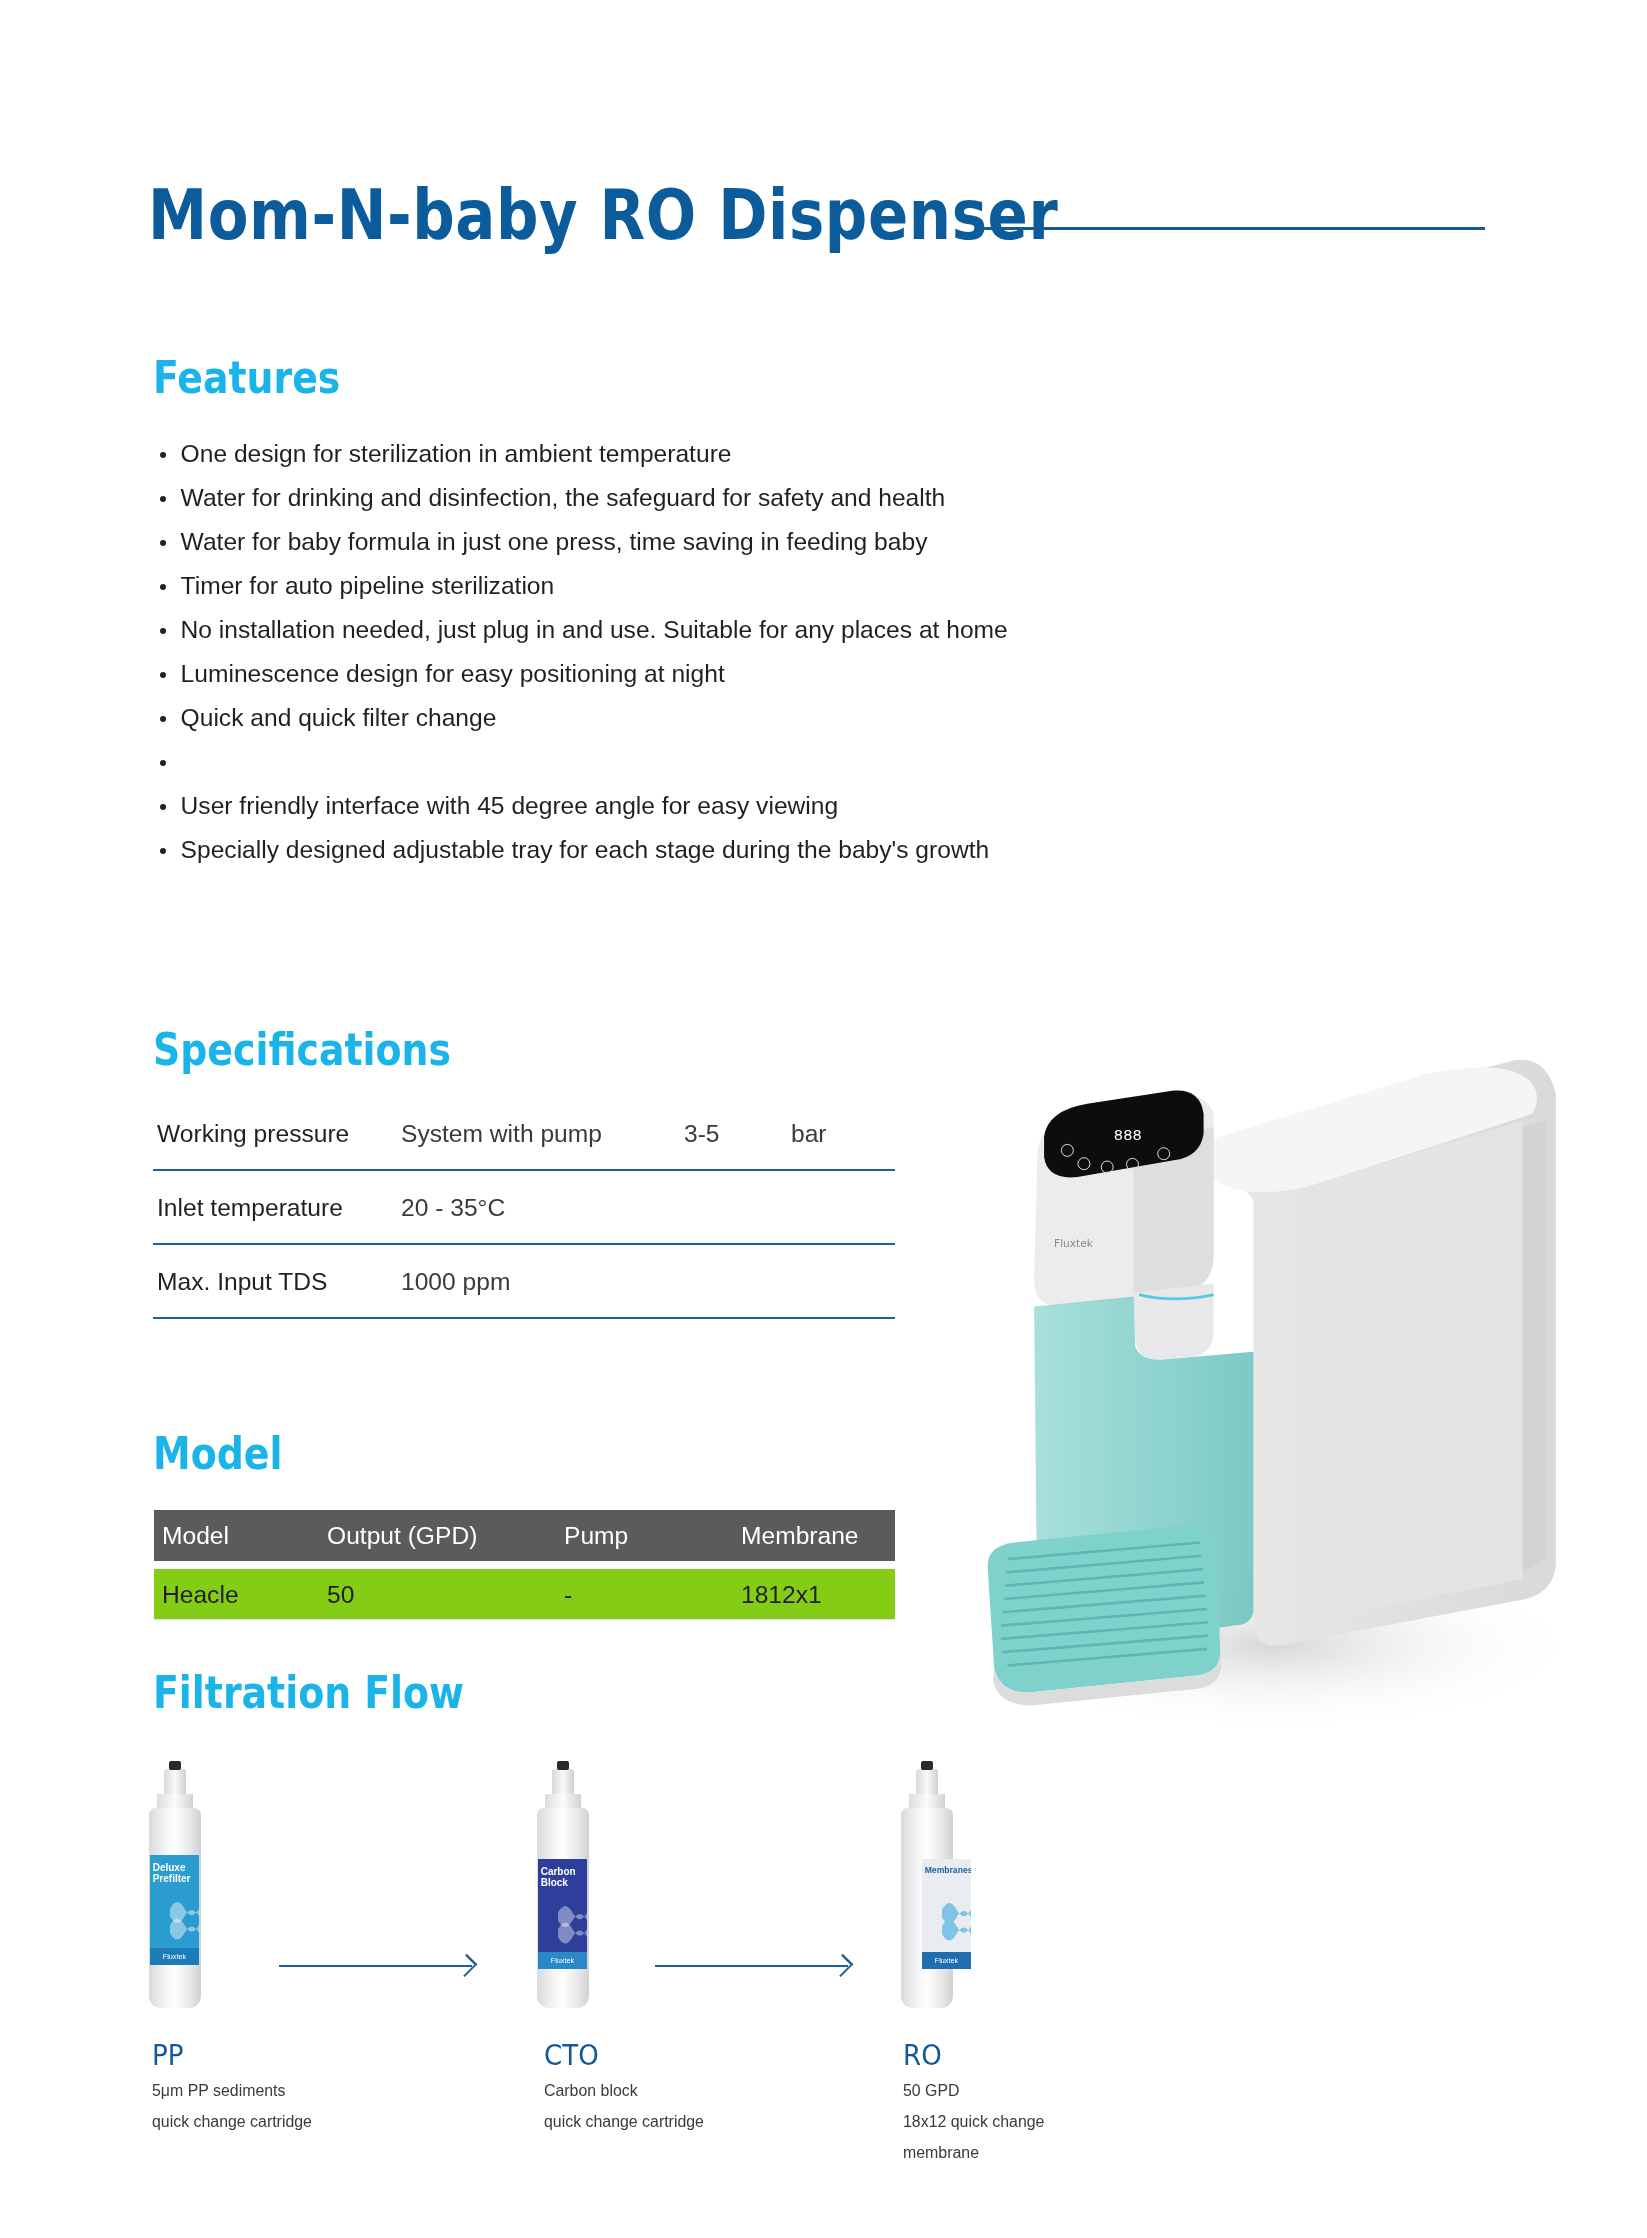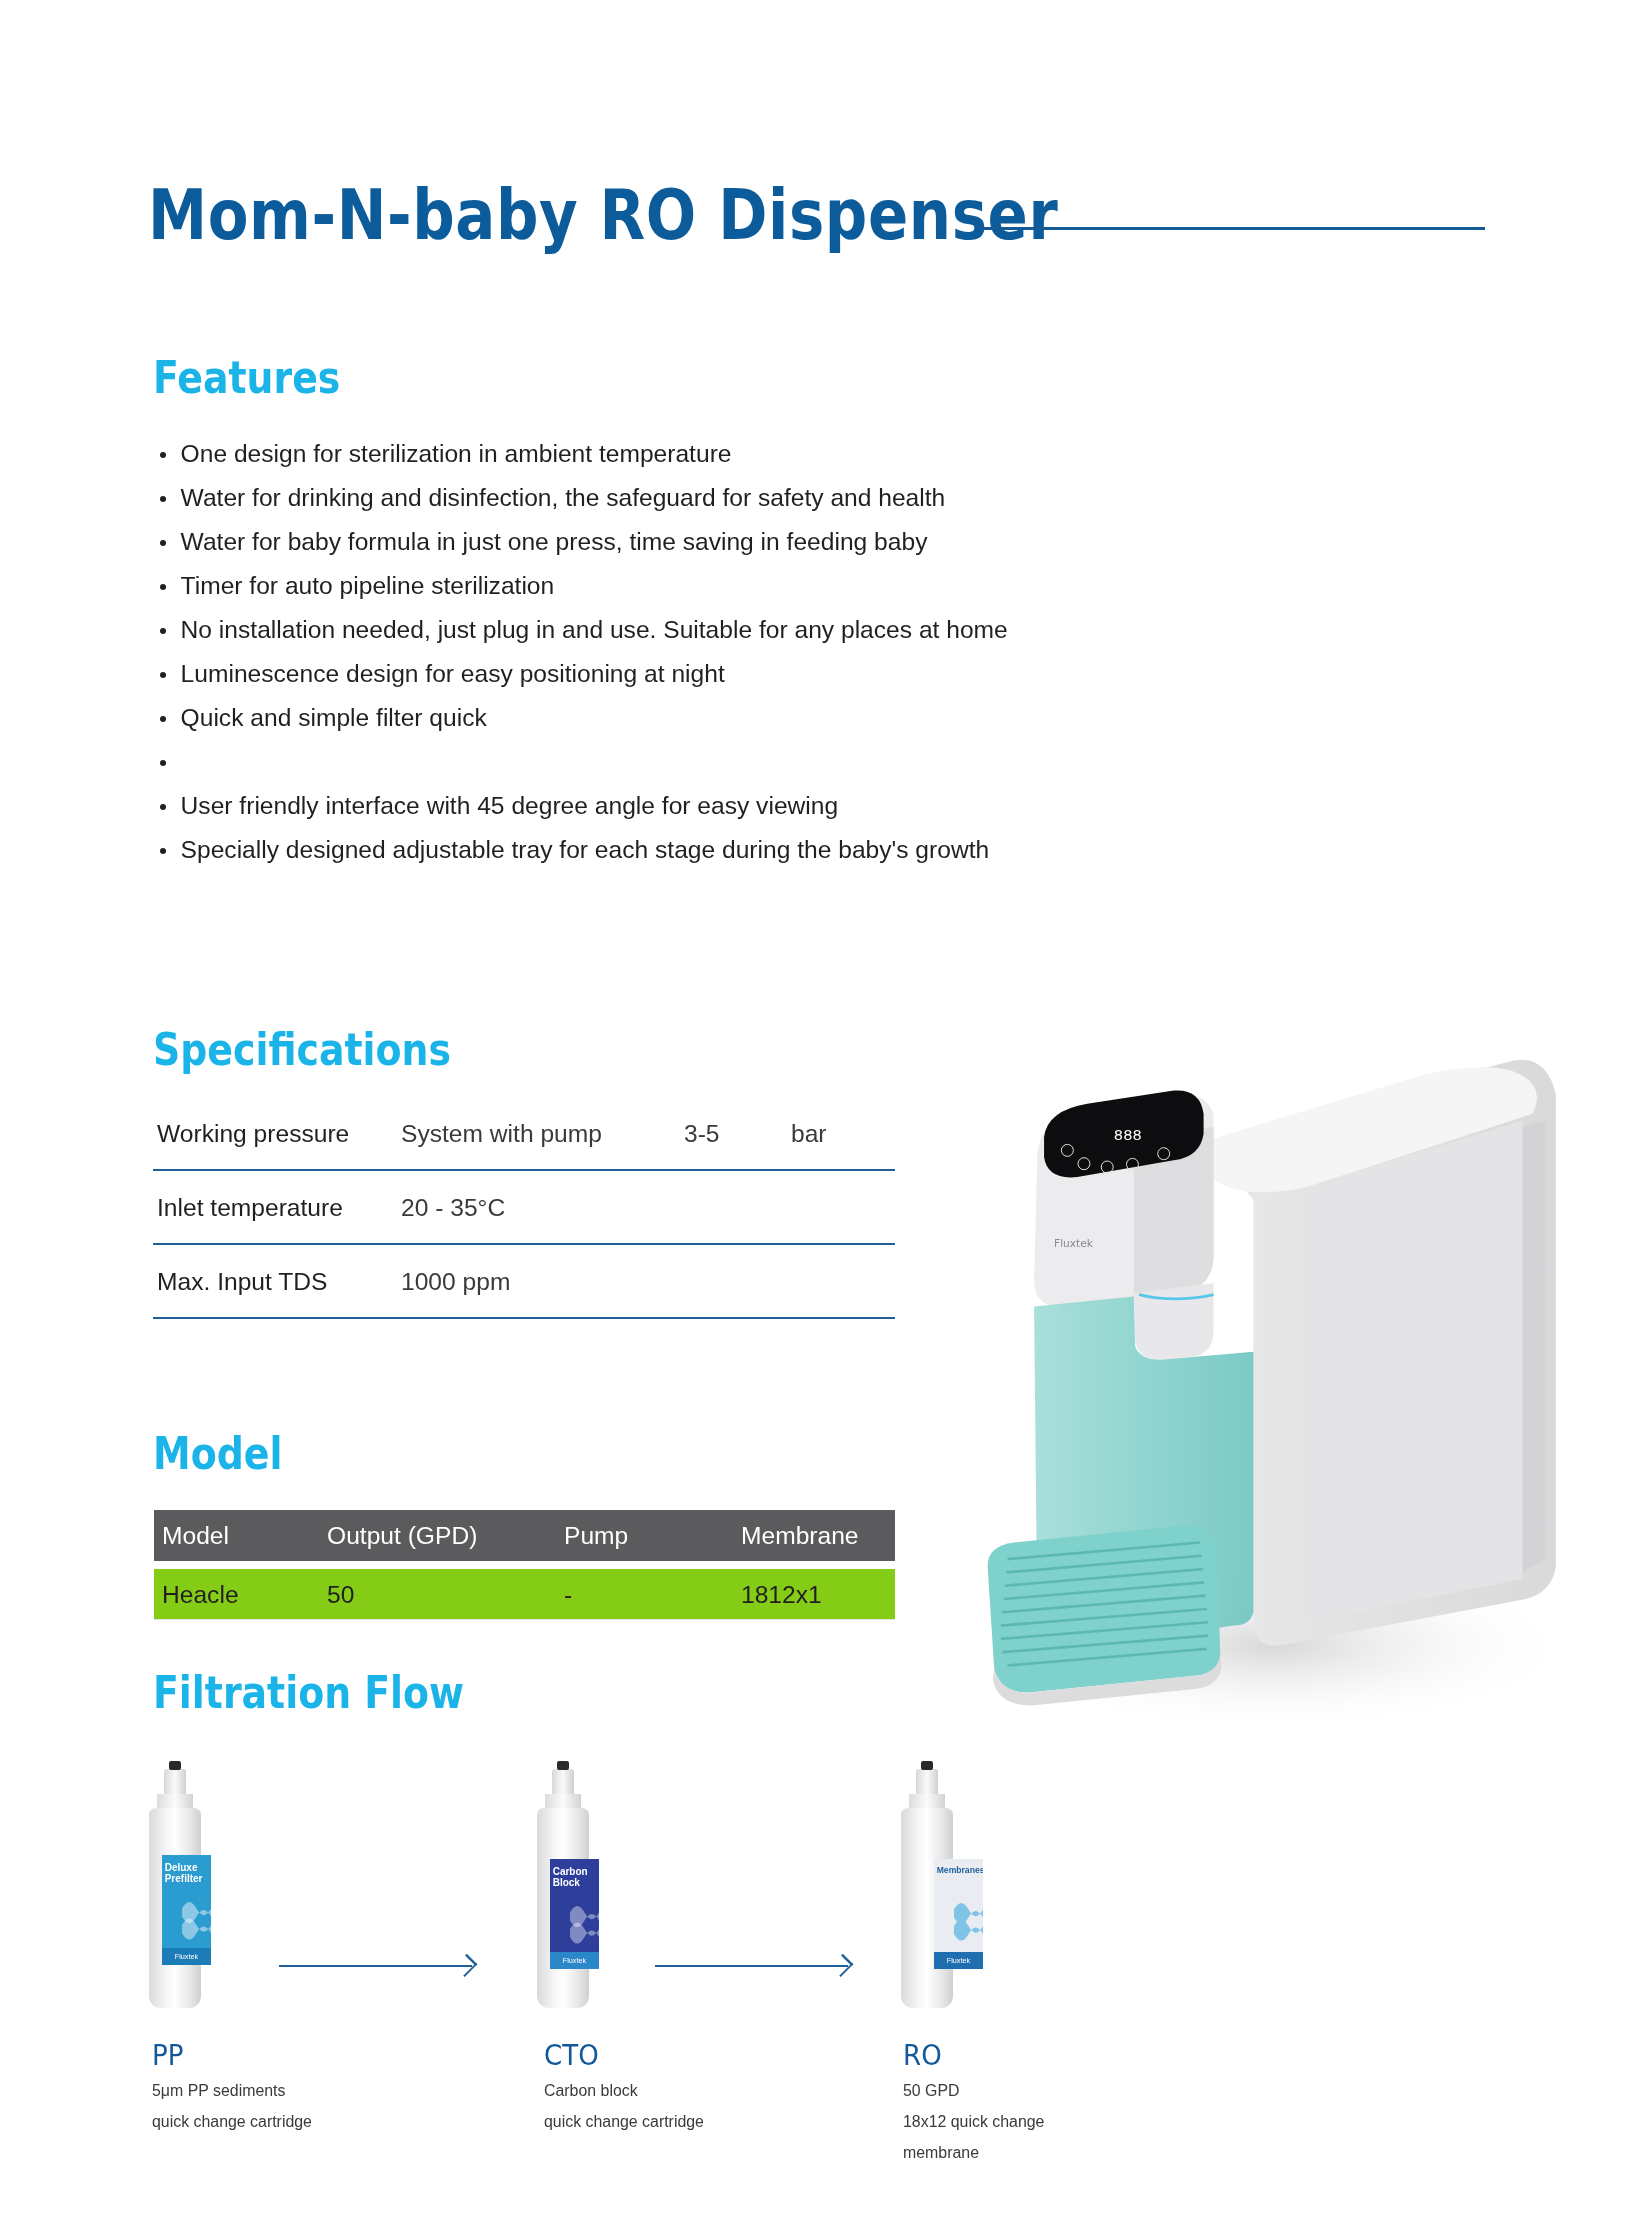--- a/index.html
+++ b/index.html
@@ -25,21 +25,21 @@
   .mt-head { height:51px; background:#5b5b5d; position:relative; }
   .mt-head span { position:absolute; top:12px; font-size:24.6px; color:#ffffff; white-space:nowrap; }
   .mt-row { margin-top:8px; height:51px; background:#84cc16; position:relative; border-bottom:1.3px solid #e3e3e3; }
   .mt-row span { position:absolute; top:12px; font-size:24.6px; color:#231f20; white-space:nowrap; }
 
   .cart { position:absolute; width:52px; }
   .cart .cap { position:absolute; left:14.6px; width:22.6px; height:27px; background:linear-gradient(90deg,#d8d8d8,#fafafa,#cfcfcf); border-radius:2.7px 2.7px 1.3px 1.3px; }
   .cart .cap::before { content:""; position:absolute; left:5.3px; top:-8px; width:12px; height:9.3px; background:#2a2a2a; border-radius:2px; }
   .cart .neck { position:absolute; left:8px; width:36px; height:14.6px; background:linear-gradient(90deg,#dcdcdc,#fbfbfb,#d2d2d2); }
   .cart .body { position:absolute; left:0; width:52px; background:linear-gradient(90deg,#d9dadc 0%,#f7f7f8 35%,#ffffff 50%,#e6e6e8 80%,#cfd0d2 100%); border-radius:6.7px 6.7px 12px 12px; }
-  .cart .label { position:absolute; left:13px; width:49px; padding:6.7px 2.7px; overflow:hidden; }
+  .cart .label { position:absolute; left:1px; width:49px; padding:6.7px 2.7px; overflow:hidden; }
   .cart .label .ltitle { font-size:10px; font-weight:bold; line-height:1.15; }
   .cart .label .waves { position:absolute; left:20px; width:29px; height:47px; }
   .cart .label .brand { position:absolute; left:0; right:0; bottom:0; height:17.3px; font-size:7.3px; color:#fff; display:flex; align-items:center; justify-content:center; }
 
   .arrow { position:absolute; height:2px; background:#1f5f99; }
   .arrow::after { content:""; position:absolute; right:-1.3px; top:-7.3px; width:13.3px; height:13.3px; border-top:2px solid #1f5f99; border-right:2px solid #1f5f99; transform:rotate(45deg) scaleY(1.2); transform-origin:center; }
 
   .flow-code { position:absolute; font-size:29px; color:#13599a; font-family:"DejaVu Sans", sans-serif; transform:scaleX(0.9); transform-origin:left top; }
   .flow-desc { position:absolute; font-size:17.3px; color:#3a3a3a; line-height:31px; white-space:nowrap; transform:scaleX(0.92); transform-origin:left top; }
 
@@ -72,21 +72,21 @@
   <li>
       <span class="dot"></span>
       <span>No installation needed, just plug in and use. Suitable for any places at home</span>
     </li>
   <li>
       <span class="dot"></span>
       <span>Luminescence design for easy positioning at night</span>
     </li>
   <li>
       <span class="dot"></span>
-      <span>Quick and simple filter quick</span>
+      <span>Quick and quick filter change</span>
     </li>
   <li>
       <span class="dot"></span>
     </li>
   <li>
       <span class="dot"></span>
       <span>User friendly interface with 45 degree angle for easy viewing</span>
     </li>
   <li>
       <span class="dot"></span>

